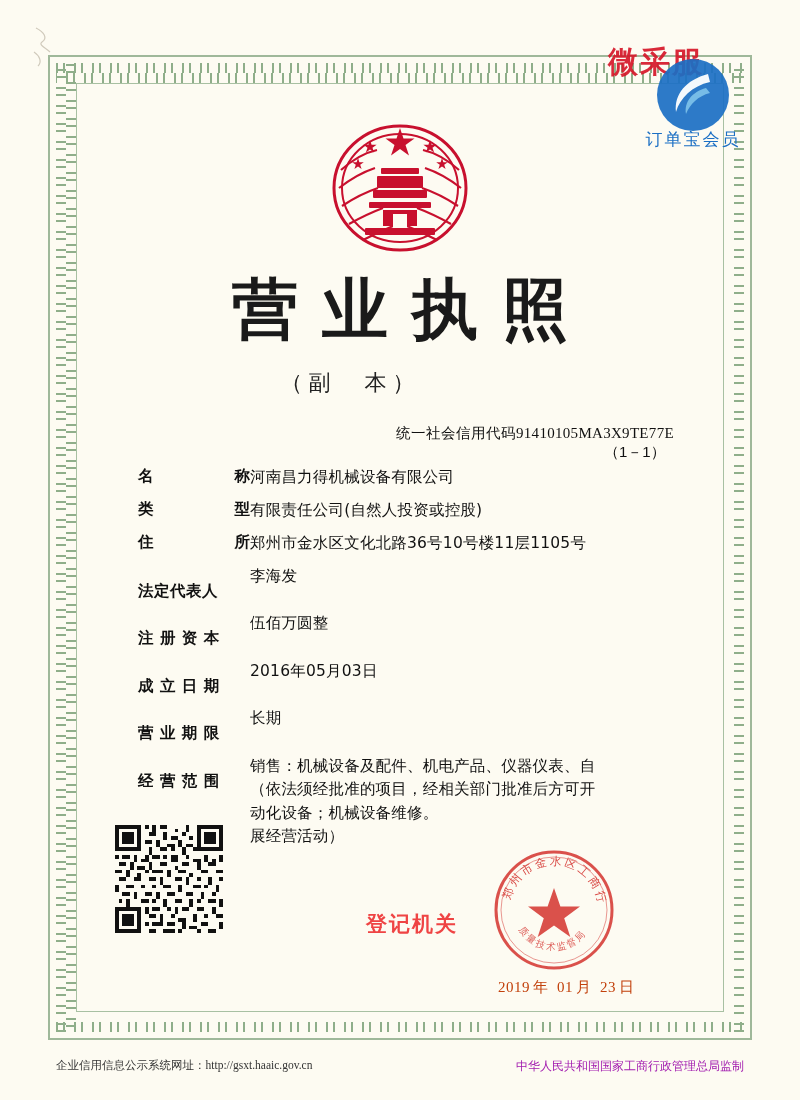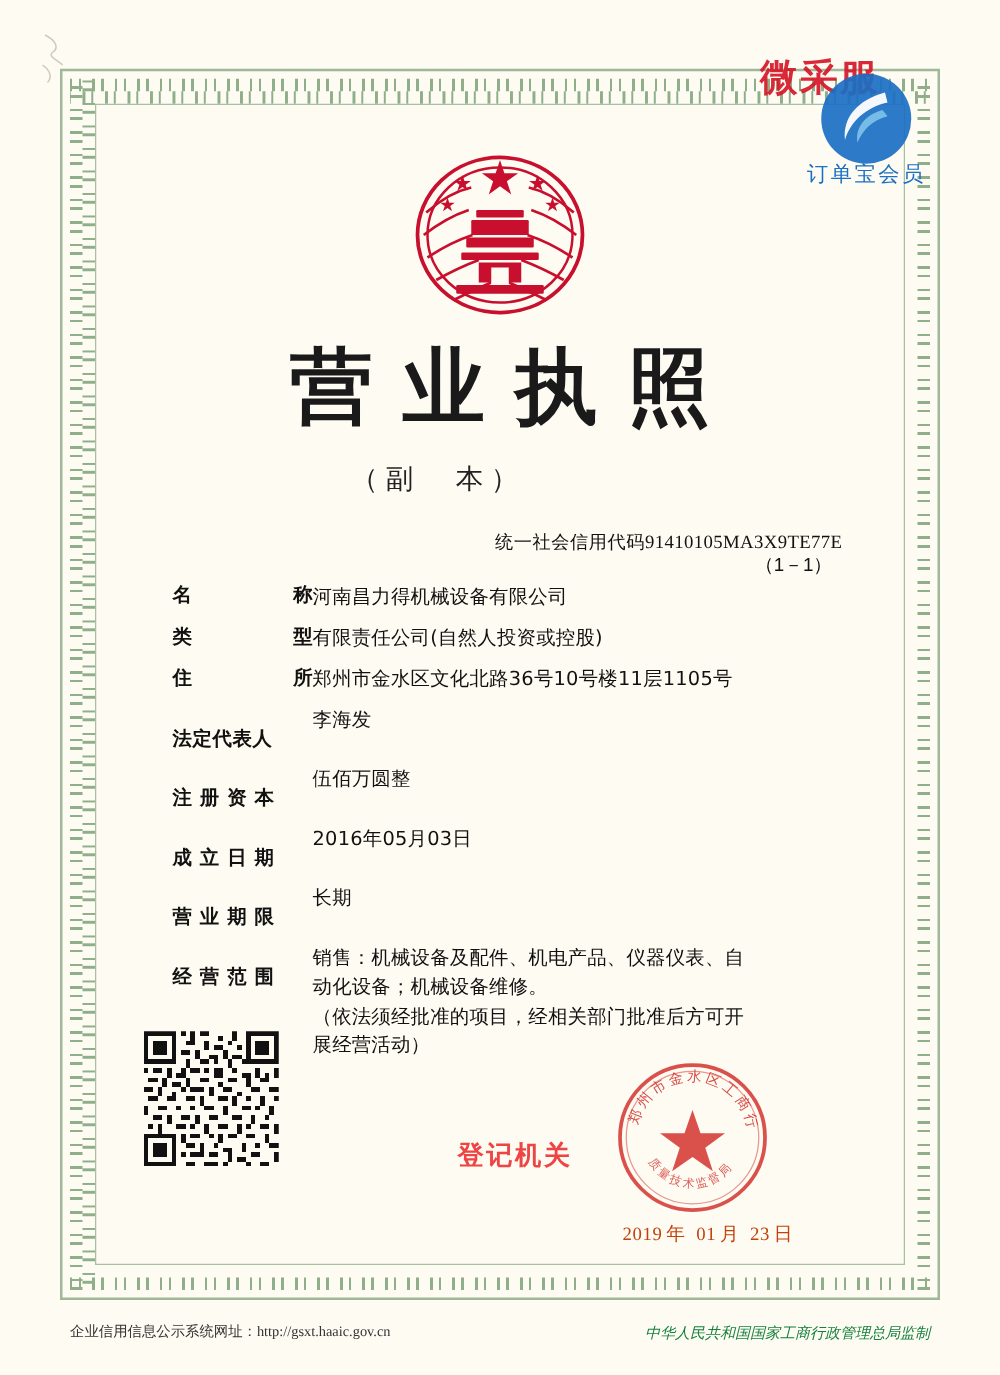--- a/index.html
+++ b/index.html
@@ -250,23 +250,22 @@
     font-size: 11.5px;
     color: #333;
     font-family: "DejaVu Sans", sans-serif;
   }
   .footer-left .url { font-family: "Liberation Serif", serif; }
   .footer-right {
     position: absolute;
     right: 56px;
     top: 1058px;
     font-size: 12px;
-    color: #15803d;
-    font-family: "DejaVu Sans", sans-serif;
-    font-style: italic;
+    color: #a21caf;
+    font-family: "DejaVu Sans", sans-serif;
   }
 
   
   .logo {
     position: absolute;
     right: 22px;
     top: 10px;
     width: 170px;
     height: 150px;
   }
@@ -421,22 +420,22 @@
 
     <div class="field-row">
       <div class="field-label tight">营 业 期 限</div>
       <div class="field-value">长期</div>
     </div>
 
     <div class="field-row">
       <div class="field-label tight">经 营 范 围</div>
       <div class="field-value">
         <span class="scope-line">销售：机械设备及配件、机电产品、仪器仪表、自</span>
+        <span class="scope-line">（依法须经批准的项目，经相关部门批准后方可开</span>
         <span class="scope-line">动化设备；机械设备维修。</span>
-        <span class="scope-line">（依法须经批准的项目，经相关部门批准后方可开</span>
         <span class="scope-line">展经营活动）</span>
       </div>
     </div>
 
   </div>
 
   <svg class="qr" viewBox="0 0 29 29" shape-rendering="crispEdges">
     <rect width="29" height="29" fill="#fdfbf2"></rect>
     <g fill="#111">
       <path d="M0 0h7v7h-7z"></path>

